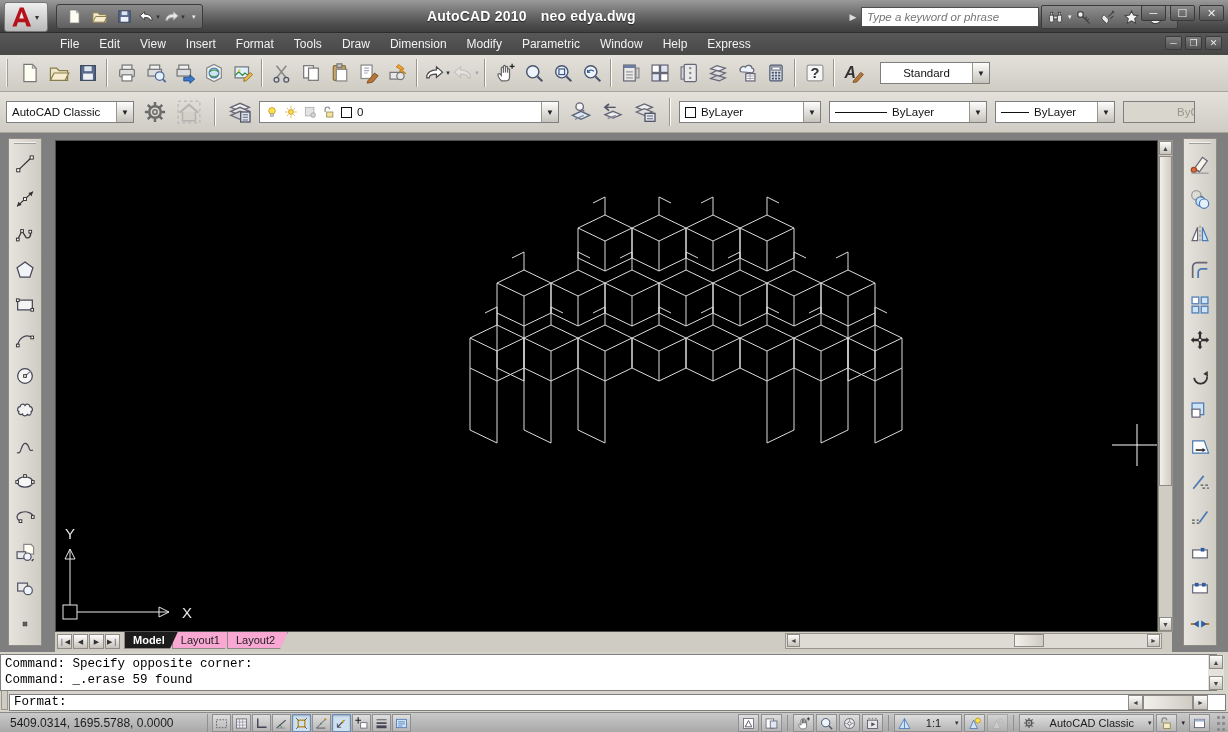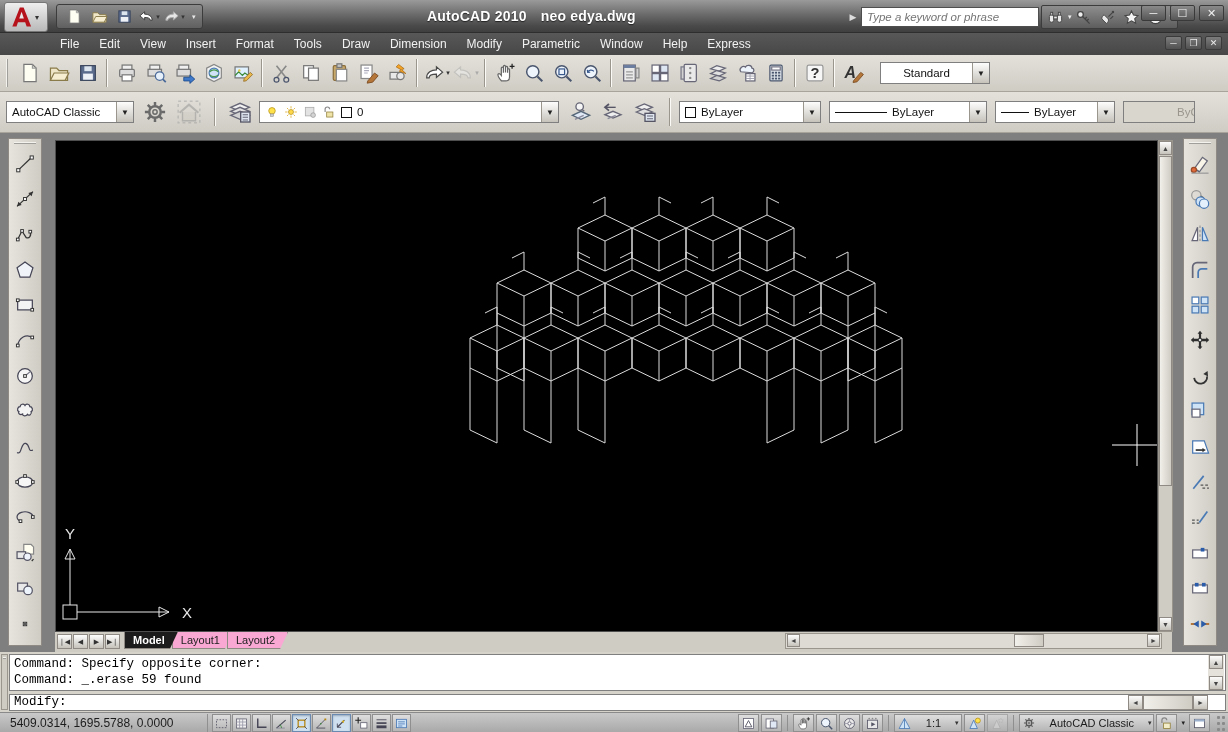--- a/index.html
+++ b/index.html
@@ -64,21 +64,21 @@
   .tabnav { width:15px; height:15px; margin-top:2px; background:linear-gradient(#fdfdfd,#c6c3bb); border:1px solid #8f8b84; font-size:7px; color:#333; text-align:center; line-height:13px; }
   .tab { height:17px; padding:2px 12px 0 8px; font-size:11px; color:#222; background:#f9a8d4; border:1px solid #8f8b84; border-top:none;
     clip-path:polygon(0 0,100% 0,calc(100% - 8px) 100%,0 100%); margin-right:-6px; }
   .tab.active { background:#1c1c1c; color:#fff; font-weight:bold; z-index:2; }
   #hscroll { position:absolute; left:730px; top:1px; width:377px; height:16px; background:#dedbd4; border:1px solid #9a968e; }
 
   
   #cmdwin { left:0; top:652px; width:1228px; height:60px; background:#d6d3cb; padding:2px 2px 2px 0; }
   #cmd-grip { left:1px; top:654px; width:7px; height:56px; background:#cfccc4; border:1px solid #9a968e; }
   #cmd-grip div { margin:2px 1px; border-top:2px ridge #f4f2ec; }
-  #cmd-hist { left:9px; top:654px; width:1217px; height:37px; background:#fff; border:1px solid #7f7f7f; font-family:"Liberation Mono",monospace; font-size:12.5px; color:#000; padding:1px 4px; line-height:16px; }
+  #cmd-hist { left:0; top:654px; width:1217px; height:37px; background:#fff; border:1px solid #7f7f7f; font-family:"Liberation Mono",monospace; font-size:12.5px; color:#000; padding:1px 4px; line-height:16px; }
   #cmd-hist-sb { left:1208px; top:655px; width:16px; height:35px; background:#e4e2db; }
   #cmd-input { left:9px; top:694px; width:1217px; height:17px; background:#fff; border:1px solid #7f7f7f; font-family:"Liberation Mono",monospace; font-size:12.5px; color:#000; padding:0 4px; line-height:15px; }
   #cmd-input-sb { left:1128px; top:695px; width:96px; height:15px; display:flex; }
 
   
   #statusbar { left:0; top:712px; width:1228px; height:20px; background:linear-gradient(#c9c9c9,#a9a9a9); border-top:1px solid #8a8a8a; }
   #coords { left:2px; top:1px; width:206px; height:26px; font-size:12px; color:#1c1c1c; padding:2px 8px; border-right:1px solid #909090; }
   #toggles { left:212px; top:0px; height:20px; display:flex; align-items:center; gap:1px; }
   .tog { width:19px; height:18px; display:flex; align-items:center; justify-content:center; background:linear-gradient(#dedede,#b5b5b5); border:1px solid #8f8f8f; }
   .tog.on { background:#cfe0f0; border:1px solid #6a8ab0; box-shadow:inset 0 1px 2px #9ab; }
@@ -1167,21 +1167,21 @@
       <div></div>
     </div>
   <div id="cmd-hist" class="abs">
     <div>Command: Specify opposite corner:</div>
     <div>Command: _.erase 59 found</div>
   </div>
   <div id="cmd-hist-sb" class="abs">
     <div class="sb-arrow" style="left:1px;top:0;width:14px;">▲</div>
     <div class="sb-arrow" style="left:1px;bottom:0;width:14px;">▼</div>
   </div>
-  <div id="cmd-input" class="abs">Modify:</div>
+  <div id="cmd-input" class="abs">Format:</div>
   <div id="cmd-input-sb" class="abs">
     <div class="sb-arrow" style="position:static;width:15px;height:15px;line-height:13px;">◄</div>
     <div class="sb-thumb" style="position:static;width:50px;height:15px;"></div>
     <div class="sb-arrow" style="position:static;width:15px;height:15px;line-height:13px;">►</div>
   </div>
 
   <div id="statusbar" class="abs">
     <div id="coords" class="abs">5409.0314, 1695.5788, 0.0000</div>
     <div id="toggles" class="abs">
         <div class="tog">

